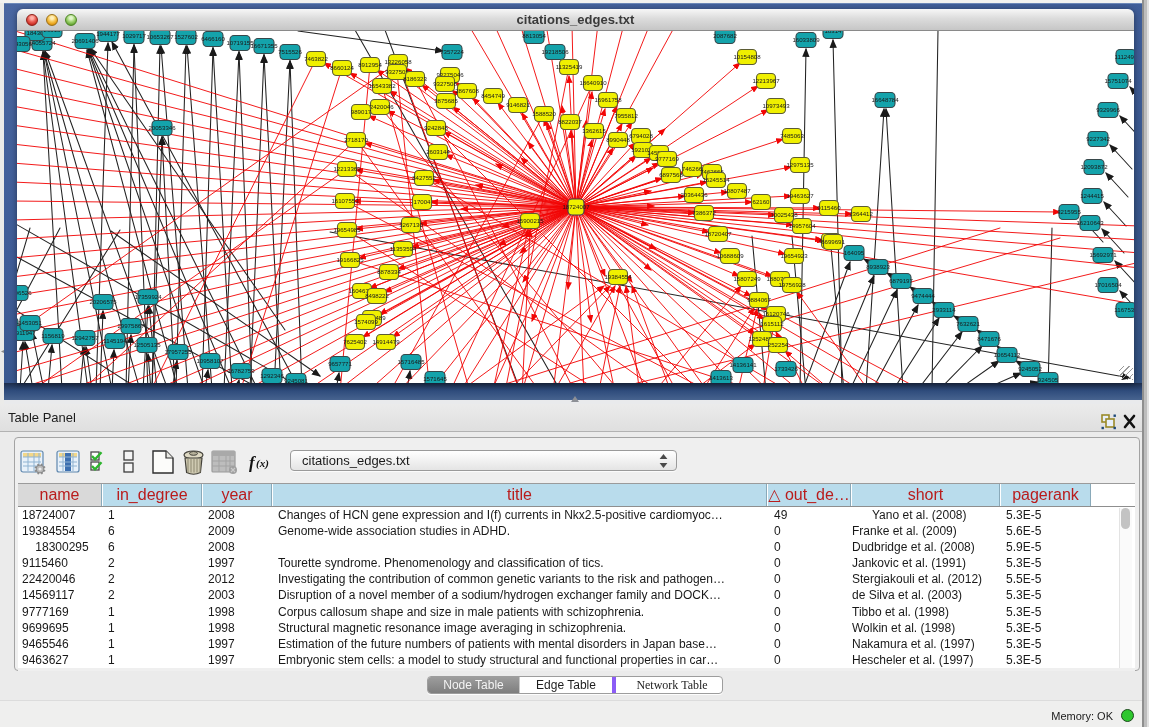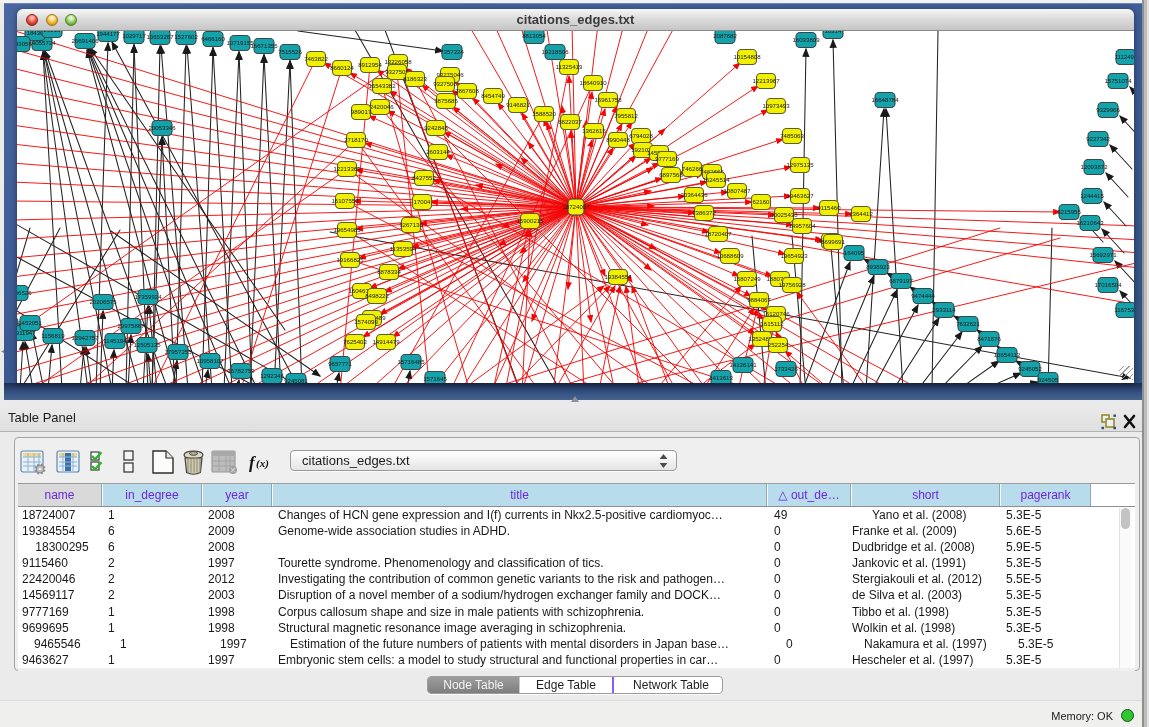--- a/index.html
+++ b/index.html
@@ -52,40 +52,40 @@
 
   #dropdown { left:290px; top:450px; width:387px; height:21px; border:1px solid #9a9a9a;
       border-radius:4px; background:linear-gradient(#ffffff,#efefef 60%,#e4e4e4);
       font-size:13px; color:#1a1a1a; line-height:19px; padding-left:11px;
       box-shadow:0 1px 1px rgba(255,255,255,.8); }
 
   
   #thead { left:18px; top:483px; width:1117px; height:24px; background:#fff;
            border-top:1px solid #9b9b9b; border-bottom:1px solid #8e8e8e; }
   .hc { position:absolute; top:0; height:22px; background:#b9dcec;
-        border-right:1px solid #89a9b9; font-size:12px; color:#6d28d9;
+        border-right:1px solid #89a9b9; font-size:16px; color:#b91c1c;
         text-align:center; line-height:22px; }
   #tbody { left:18px; top:507px; width:1117px; height:161px; background:#fff;
            font-size:12px; color:#191919; }
   .row { position:absolute; left:0; width:1100px; height:16px; line-height:16px; white-space:nowrap; }
   .c { position:absolute; top:0; overflow:hidden; }
   #sbtrack { left:1119px; top:508px; width:13px; height:160px; background:#fafafa;
              border-left:1px solid #e3e3e3; }
   #sbthumb { left:1121px; top:508px; width:9px; height:21px; background:#c3c3c3; border-radius:5px; }
   #tblbot { left:18px; top:668px; width:1117px; height:3px; background:#efefef; }
 
   
   #segs { left:427px; top:676px; width:296px; height:18px; border:1px solid #9d9d9d;
           border-radius:4px; background:#fff; box-shadow:0 1px 0 rgba(255,255,255,.9); }
   .seg { position:absolute; top:0; height:16px; font-size:12px; text-align:center;
          line-height:16px; color:#1d1d1d; }
   #seg1 { left:0; width:91px; background:linear-gradient(#9d9d9d,#7e7e7e);
           color:#f4f4f4; border-radius:3px 0 0 3px; }
   #seg2 { left:91px; width:93px; border-left:1px solid #c9c9c9; }
-  #seg3 { left:184px; width:116px; border-left:2px solid #8b5cf6; }
+  #seg3 { left:184px; width:116px; border-left:4px solid #8b5cf6;font-family:Liberation Serif, serif; }
 
   
   #statline { left:0; top:700px; width:1142px; height:1px; background:#dcdcdc; }
   #status { left:0; top:701px; width:1142px; height:26px; background:#efefee; }
   #memtext { position:absolute; right:29px; top:9px; font-size:11px; color:#1b1b1b; }
   #memdot { position:absolute; right:8px; top:8px; width:13px; height:13px;
             border-radius:50%; background:#2ec72e; border:1.5px solid #1c4a1c; }
 </style></head>
 <body>
   <div class="abs" id="topstrip"></div>
@@ -856,21 +856,21 @@
     </div>
     <div class="row" style="top:113px;">
       <span class="c" style="left:4px;width:80px;">9699695</span>
       <span class="c" style="left:90px;width:40px;">1</span>
       <span class="c" style="left:190px;width:60px;">1998</span>
       <span class="c" style="left:260px;width:492px;">Structural magnetic resonance image averaging in schizophrenia.</span>
       <span class="c" style="left:756px;width:50px;">0</span>
       <span class="c" style="left:834px;width:150px;">Wolkin et al. (1998)</span>
       <span class="c" style="left:988px;width:80px;">5.3E‑5</span>
     </div>
-    <div class="row" style="top:129px;margin-left:12px;">
+    <div class="row" style="top:129px;">
       <span class="c" style="left:4px;width:80px;">9465546</span>
       <span class="c" style="left:90px;width:40px;">1</span>
       <span class="c" style="left:190px;width:60px;">1997</span>
       <span class="c" style="left:260px;width:492px;">Estimation of the future numbers of patients with mental disorders in Japan base…</span>
       <span class="c" style="left:756px;width:50px;">0</span>
       <span class="c" style="left:834px;width:150px;">Nakamura et al. (1997)</span>
       <span class="c" style="left:988px;width:80px;">5.3E‑5</span>
     </div>
     <div class="row" style="top:145px;">
       <span class="c" style="left:4px;width:80px;">9463627</span>

